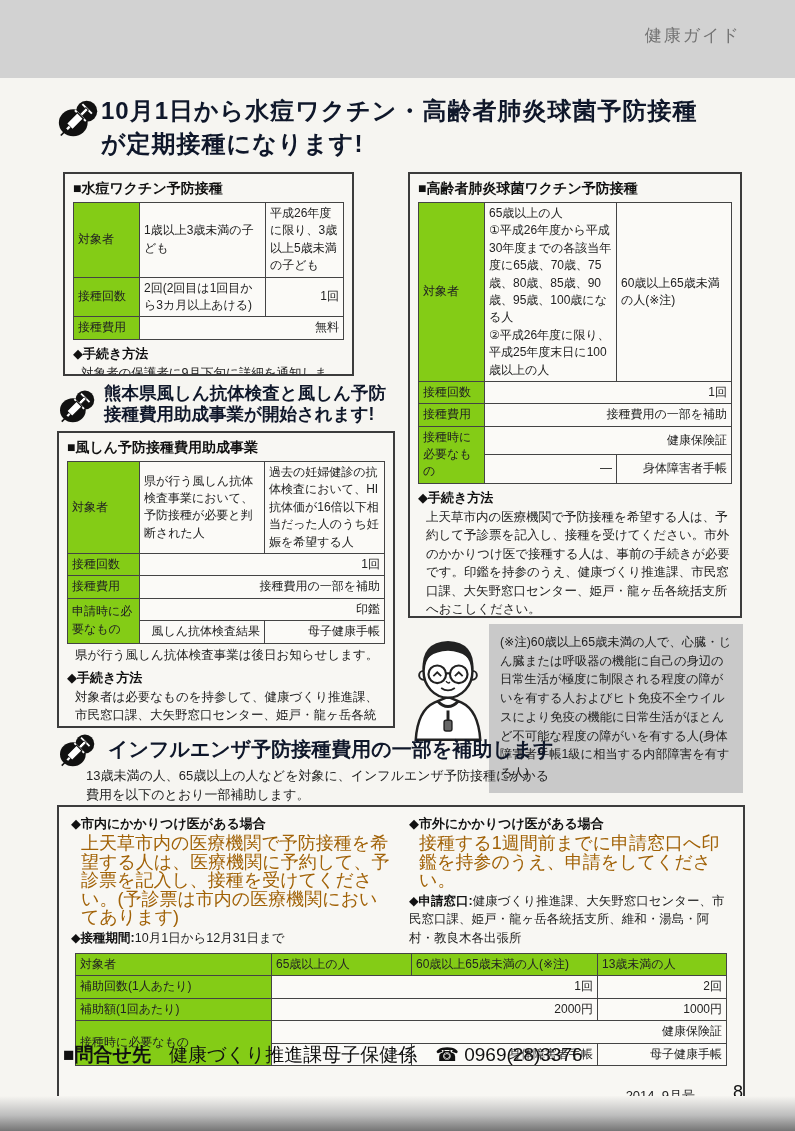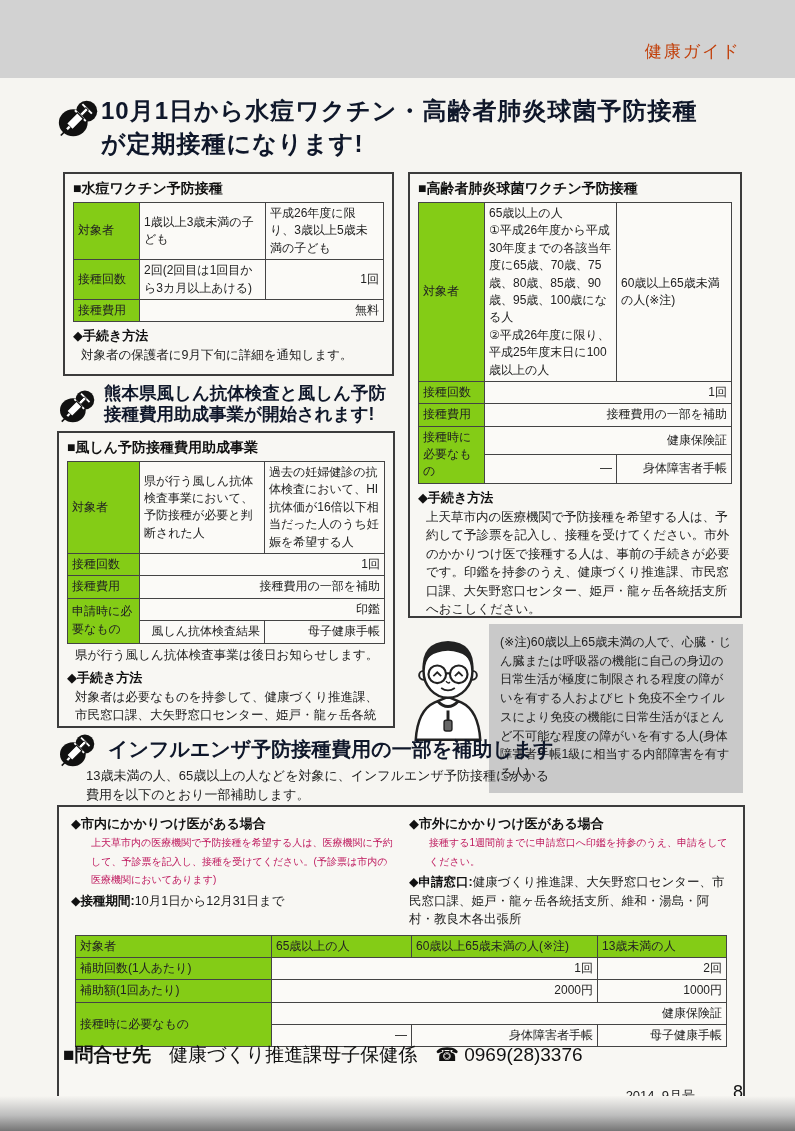--- a/index.html
+++ b/index.html
@@ -4,33 +4,33 @@
 <style>
   html,body{margin:0;padding:0;}
   body{
     width:795px;height:1131px;position:relative;overflow:hidden;
     background:#f6f5f1;color:#1c1c1c;
     font-family:"Liberation Sans","DejaVu Sans",sans-serif;
   }
   .abs{position:absolute;}
   
   #header-band{left:0;top:0;width:795px;height:78px;background:#d2d2d2;}
-  #header-label{right:54px;top:40px;font-size:17px;letter-spacing:2px;color:#c2410c;}
+  #header-label{right:54px;top:24px;font-size:17px;letter-spacing:2px;color:#737373;}
   
   .big-title{font-weight:bold;color:#0f172a;}
   #main-title{left:101px;top:94px;font-size:24px;line-height:33px;letter-spacing:1px;width:660px;}
   #main-title-icon{left:55px;top:90px;width:48px;height:58px;}
   #rubella-title{left:104px;top:383px;font-size:17.5px;line-height:21px;}
   #rubella-title-icon{left:56px;top:382px;width:44px;height:48px;}
   #flu-title{left:108px;top:736px;font-size:20px;}
   #flu-title-icon{left:56px;top:726px;width:44px;height:48px;}
   #flu-intro{left:86px;top:766px;width:468px;font-size:13px;line-height:19px;color:#222;}
   
   .frame{border:2px solid #3c3c3c;background:#f8f7f3;box-sizing:border-box;padding:6px 8px;overflow:hidden;}
-  #varicella-box{left:63px;top:172px;width:331px;height:204px;}
+  #varicella-box{left:63px;top:172px;width:291px;height:204px;}
   #rubella-box{left:57px;top:431px;width:338px;height:297px;}
   #pneumo-box{left:408px;top:172px;width:334px;height:446px;}
   #flu-box{left:57px;top:805px;width:688px;height:294px;padding:8px 12px;}
   .box-caption{font-weight:bold;font-size:14px;margin:0 0 4px 0;color:#111;}
   
   table.data{border-collapse:collapse;table-layout:fixed;width:100%;font-size:12px;color:#222;}
   table.data td{border:1.5px solid #444;padding:2px 4px;vertical-align:middle;background:#fbfaf7;line-height:1.45;}
   table.data td.label{background:#84cc16;text-align:left;}
   table.data td.center{text-align:right;}
   td.pre{white-space:pre-line;}
@@ -39,21 +39,21 @@
   .proc-text{font-size:12.5px;line-height:18.5px;margin:0 0 0 8px;color:#222;}
   .table-note{font-size:12.5px;margin:3px 0 0 8px;color:#222;}
   
   #doctor-figure{left:404px;top:632px;width:88px;height:110px;}
   #note-box{left:489px;top:624px;width:254px;height:169px;background:#c9c9c9;
             box-sizing:border-box;padding:9px 11px;font-size:12.3px;line-height:18.7px;color:#222;}
   
   #flu-cols{display:flex;gap:16px;}
   .flu-col{width:50%;}
   .flu-h{font-weight:bold;font-size:13px;color:#111;margin:0 0 1px 0;}
-  .flu-t{font-size:10px;line-height:18.5px;margin:0 0 2px 20px;color:#be185d;}
+  .flu-t{font-size:18px;line-height:18.5px;margin:0 0 2px 10px;color:#a16207;}
   .flu-line{font-size:12.5px;line-height:18.5px;margin:0;}
   .flu-line .lbl{font-weight:bold;color:#111;}
   #flu-table-wrap{margin:6px auto 0 auto;width:652px;}
   
   #contact-line{left:63px;top:1042px;font-size:19px;color:#111;display:flex;gap:18px;align-items:baseline;}
   #contact-label{font-weight:bold;}
   #issue-label{right:100px;top:1087px;font-size:13px;color:#222;}
   #page-number{right:52px;top:1082px;font-size:18px;color:#111;}
   #bottom-gradient{left:0;top:1096px;width:795px;height:35px;
     background:linear-gradient(to bottom,#f6f5f1 0%,#bdbdbd 55%,#757575 100%);}

